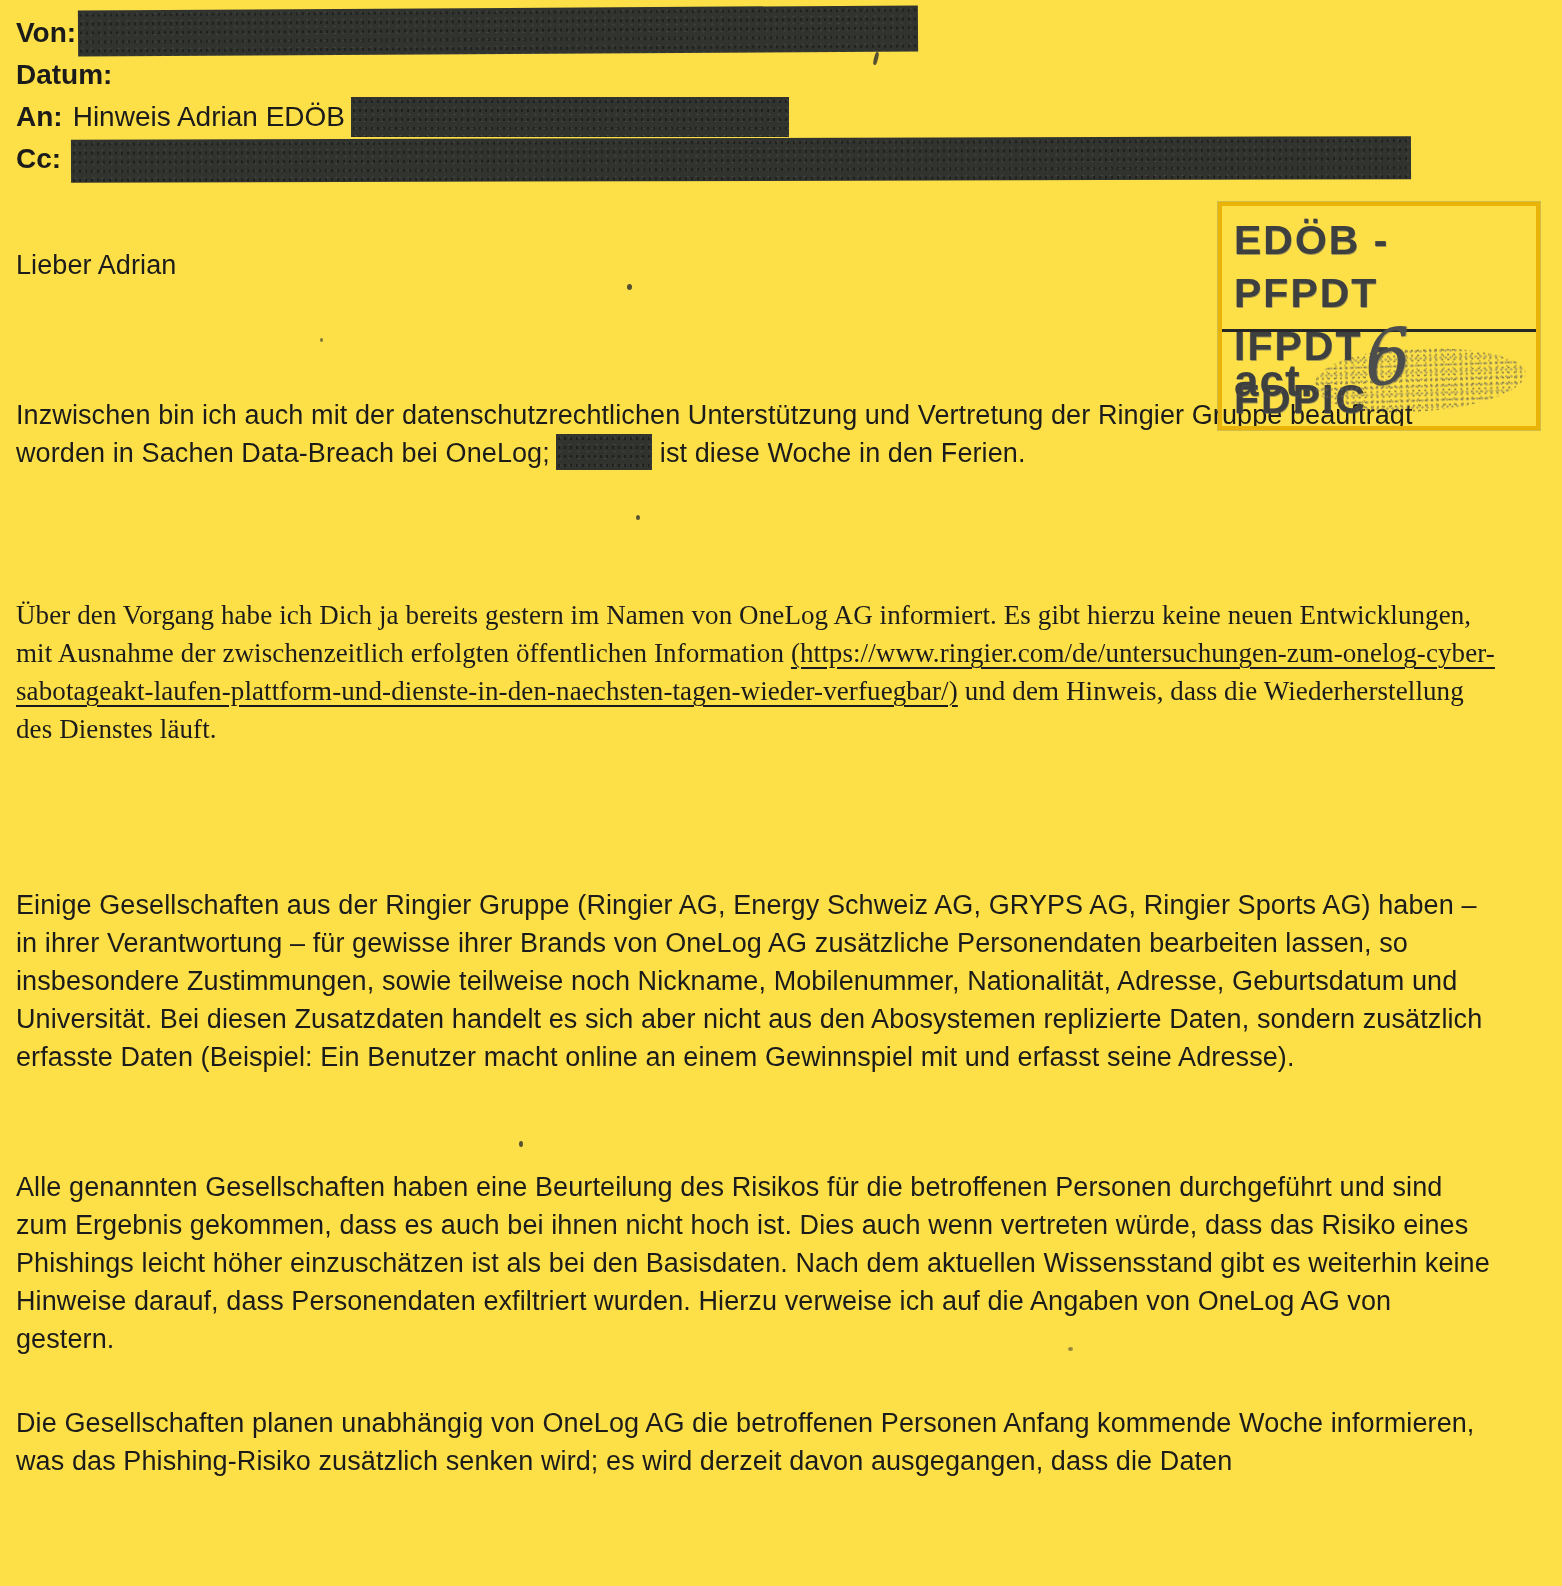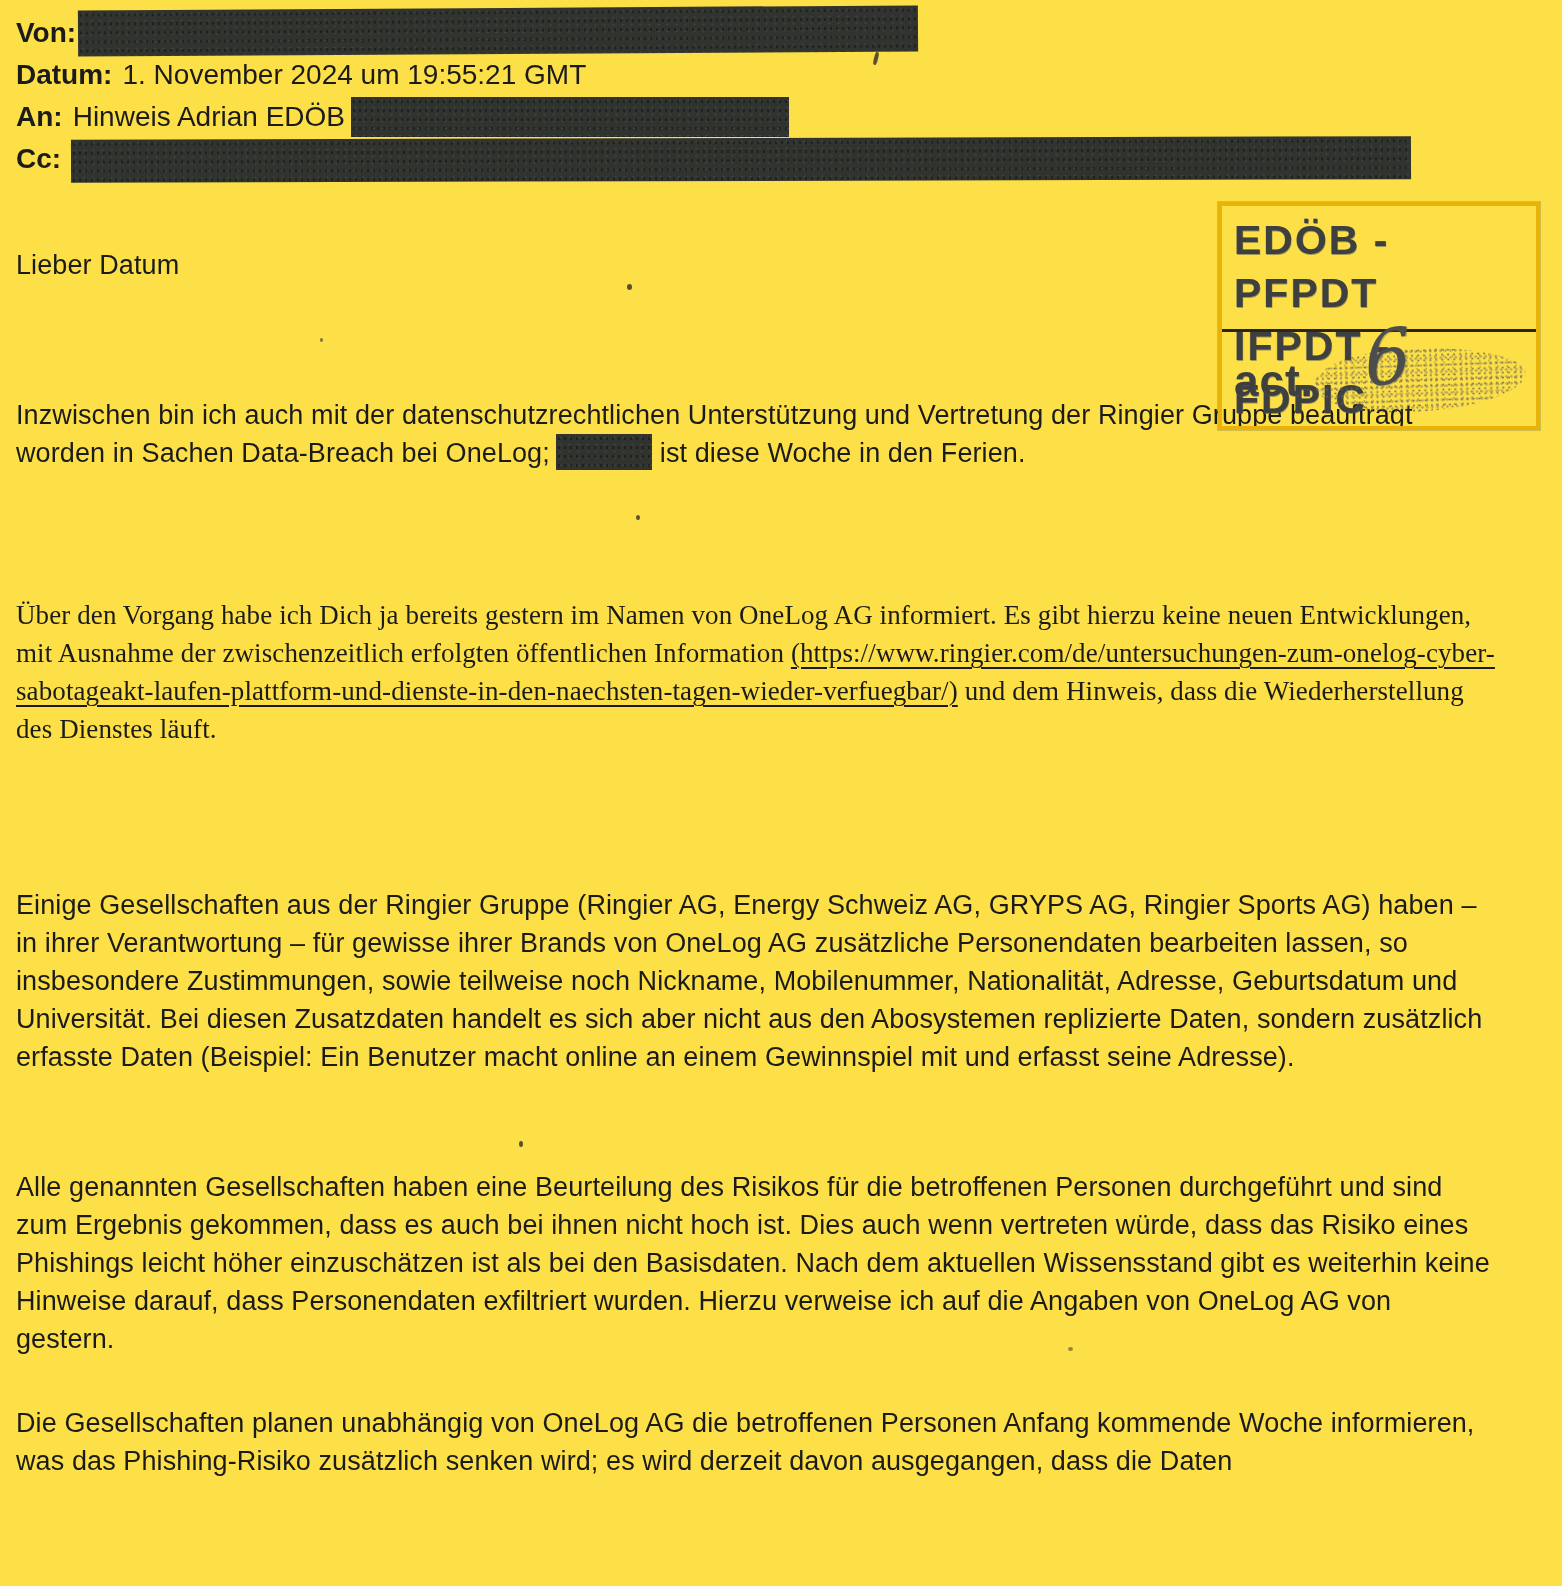--- a/index.html
+++ b/index.html
@@ -149,21 +149,20 @@
 
 <div class="page">
 
   <div class="header">
     <div class="hrow">
       <span class="hlabel" style="margin-right:2px;">Von:</span>
       <span class="redact bar-von"></span>
     </div>
     <div class="hrow">
       <span class="hlabel">Datum:</span>
-      <span class="hvalue">1. November 2024 um 19:55:21 GMT</span>
     </div>
     <div class="hrow">
       <span class="hlabel">An:</span>
       <span class="hvalue">Hinweis Adrian EDÖB</span>
       <span class="redact bar-an"></span>
     </div>
     <div class="hrow">
       <span class="hlabel">Cc:</span>
       <span class="redact bar-cc"></span>
     </div>
@@ -175,21 +174,21 @@
       <div>IFPDT - FDPIC</div>
     </div>
     <div class="stamp-bottom">
       <span class="stamp-act-label">act.</span>
       <span class="smudge"></span>
       <span class="hand-six">6</span>
     </div>
   </div>
 
   <div class="bodytext">
-    <p class="salutation">Lieber Datum</p>
+    <p class="salutation">Lieber Adrian</p>
 
     <p class="p1"><span>Inzwischen bin ich auch mit der datenschutzrechtlichen Unterstützung und Vertretung der Ringier Gruppe beauftragt worden in Sachen Data-Breach bei OneLog;</span><span class="redact inline-redact"></span><span>ist diese Woche in den Ferien.</span></p>
 
     <p class="p2"><span>Über den Vorgang habe ich Dich ja bereits gestern im Namen von OneLog AG informiert. Es gibt hierzu keine neuen Entwicklungen, mit Ausnahme der zwischenzeitlich erfolgten öffentlichen Information</span> <span class="link">(https://www.ringier.com/de/untersuchungen-zum-onelog-cyber-sabotageakt-laufen-plattform-und-dienste-in-den-naechsten-tagen-wieder-verfuegbar/)</span> <span>und dem Hinweis, dass die Wiederherstellung des Dienstes läuft.</span></p>
 
     <p class="p3">Einige Gesellschaften aus der Ringier Gruppe (Ringier AG, Energy Schweiz AG, GRYPS AG, Ringier Sports AG) haben – in ihrer Verantwortung – für gewisse ihrer Brands von OneLog AG zusätzliche Personendaten bearbeiten lassen, so insbesondere Zustimmungen, sowie teilweise noch Nickname, Mobilenummer, Nationalität, Adresse, Geburtsdatum und Universität. Bei diesen Zusatzdaten handelt es sich aber nicht aus den Abosystemen replizierte Daten, sondern zusätzlich erfasste Daten (Beispiel: Ein Benutzer macht online an einem Gewinnspiel mit und erfasst seine Adresse).</p>
 
     <p class="p4">Alle genannten Gesellschaften haben eine Beurteilung des Risikos für die betroffenen Personen durchgeführt und sind zum Ergebnis gekommen, dass es auch bei ihnen nicht hoch ist. Dies auch wenn vertreten würde, dass das Risiko eines Phishings leicht höher einzuschätzen ist als bei den Basisdaten. Nach dem aktuellen Wissensstand gibt es weiterhin keine Hinweise darauf, dass Personendaten exfiltriert wurden. Hierzu verweise ich auf die Angaben von OneLog AG von gestern.</p>
 
     <p class="p5">Die Gesellschaften planen unabhängig von OneLog AG die betroffenen Personen Anfang kommende Woche informieren, was das Phishing-Risiko zusätzlich senken wird; es wird derzeit davon ausgegangen, dass die Daten</p>

